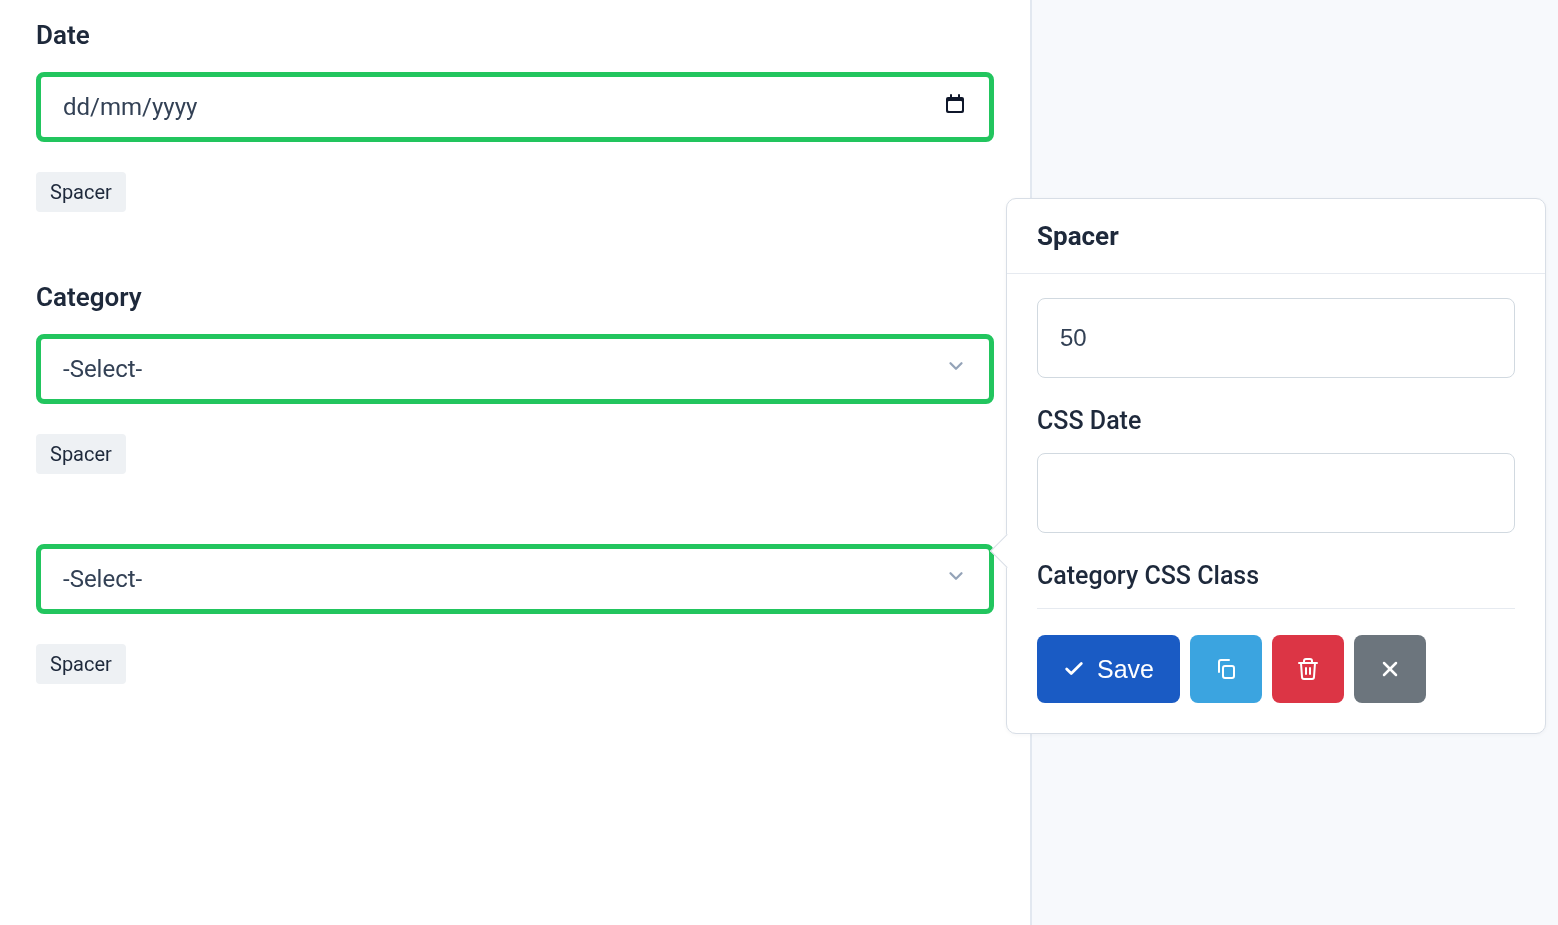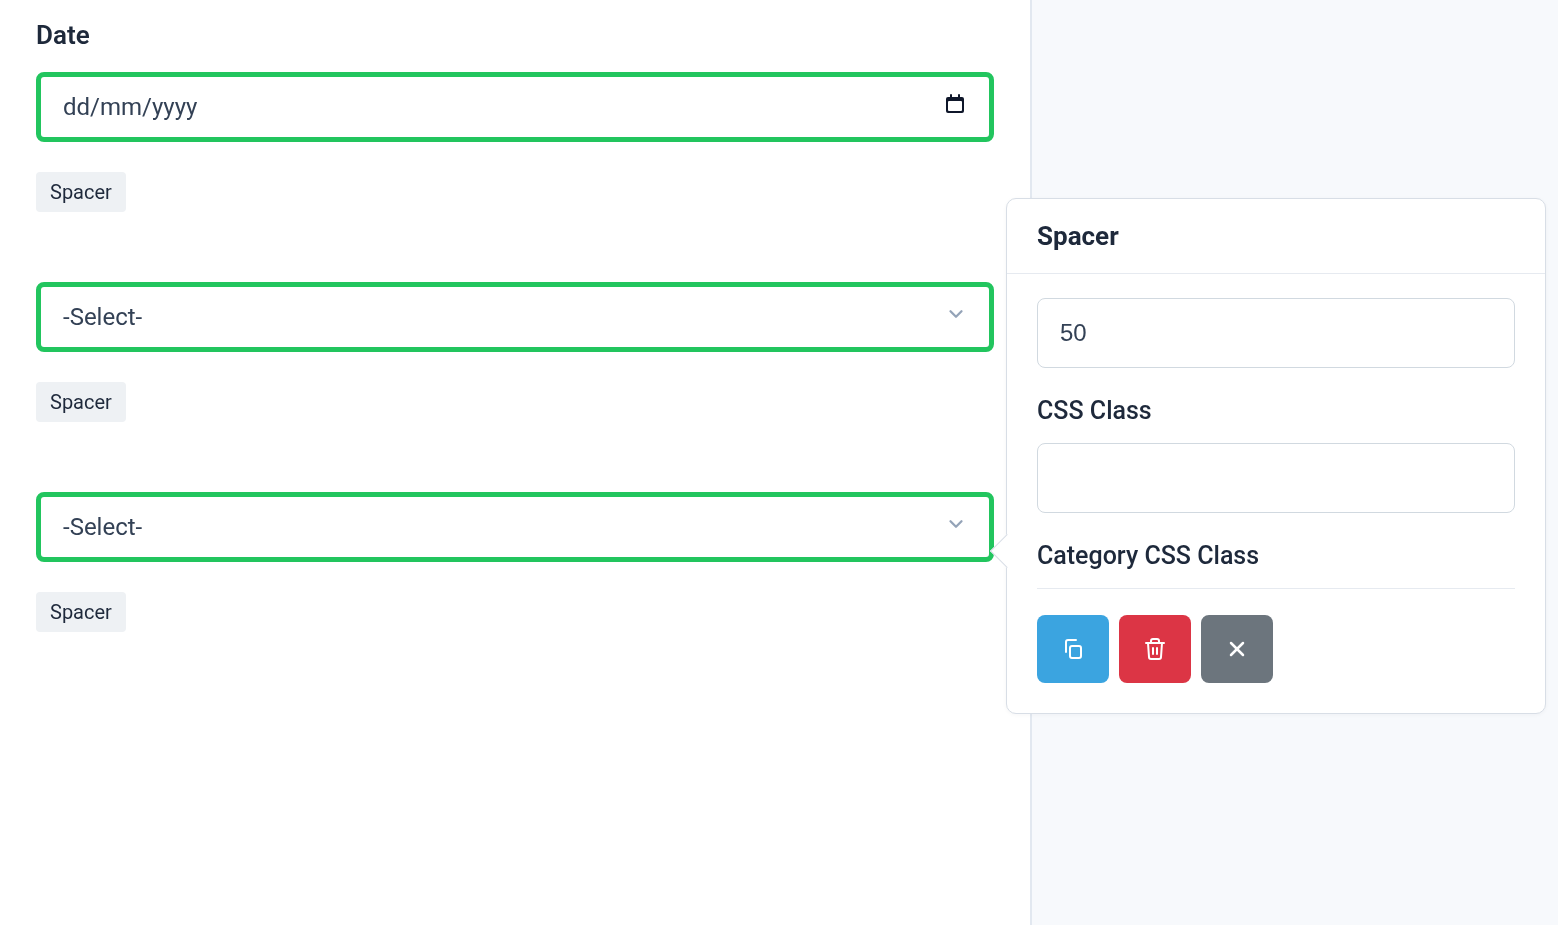--- a/index.html
+++ b/index.html
@@ -102,21 +102,21 @@
   }
   .pop-label {
     font-size: 25px;
     font-weight: 500;
     color: #1e293b;
     margin-bottom: 18px;
     display: block;
   }
   .pop-input {
     width: 100%;
-    height: 70px;
+    height: 80px;
     border: 1px solid #d1d9e0;
     border-radius: 8px;
     background: #fff;
     font-size: 24px;
     color: #334155;
     padding: 0 22px;
     margin-bottom: 28px;
   }
   .pop-divider {
     border: none;
@@ -163,20 +163,21 @@
           <line x1="16" y1="3" x2="16" y2="7" stroke="currentColor" stroke-width="2" stroke-linecap="round"></line>
         </svg>
       </span>
     </div>
     <span class="spacer-badge">Spacer</span>
   </div>
 
   <div class="block-gap"></div>
 
   <div class="form-group">
+    <label class="form-label">Category</label>
     <div class="form-control">
       <span class="form-control-placeholder">-Select-</span>
       <span>
         <svg class="chevron-icon" viewBox="0 0 24 24" fill="none" stroke="currentColor" stroke-width="2.5" stroke-linecap="round" stroke-linejoin="round">
           <polyline points="6 9 12 15 18 9"></polyline>
         </svg>
       </span>
     </div>
     <span class="spacer-badge">Spacer</span>
   </div>
@@ -197,28 +198,34 @@
 
 </div>
 
 <div class="popover">
   <div class="popover-arrow"></div>
   <div class="popover-header">Spacer</div>
   <div class="popover-body">
 
     <input class="pop-input" type="text" value="50" style="">
 
-    <label class="pop-label">CSS Class</label>
+    <label class="pop-label">CSS Date</label>
     <input class="pop-input" type="text" value="" style="">
 
     <label class="pop-label">Category CSS Class</label>
 
     <hr class="pop-divider">
 
     <div class="btn-row">
+      <button class="btn btn-primary">
+        <svg class="check-icon" viewBox="0 0 24 24" fill="none" stroke="currentColor" stroke-width="3" stroke-linecap="round" stroke-linejoin="round">
+          <polyline points="4 12 9 17 20 6"></polyline>
+        </svg>
+        <span>Save</span>
+      </button>
       <button class="btn btn-info">
         <svg viewBox="0 0 24 24" fill="none" stroke="currentColor" stroke-width="2" stroke-linecap="round" stroke-linejoin="round">
           <rect x="9" y="9" width="11" height="12" rx="2"></rect>
           <path d="M5 15V5a2 2 0 0 1 2-2h8"></path>
         </svg>
       </button>
       <button class="btn btn-danger">
         <svg viewBox="0 0 24 24" fill="none" stroke="currentColor" stroke-width="2" stroke-linecap="round" stroke-linejoin="round">
           <polyline points="3 6 5 6 21 6"></polyline>
           <path d="M8 6V4a2 2 0 0 1 2-2h4a2 2 0 0 1 2 2v2"></path>

